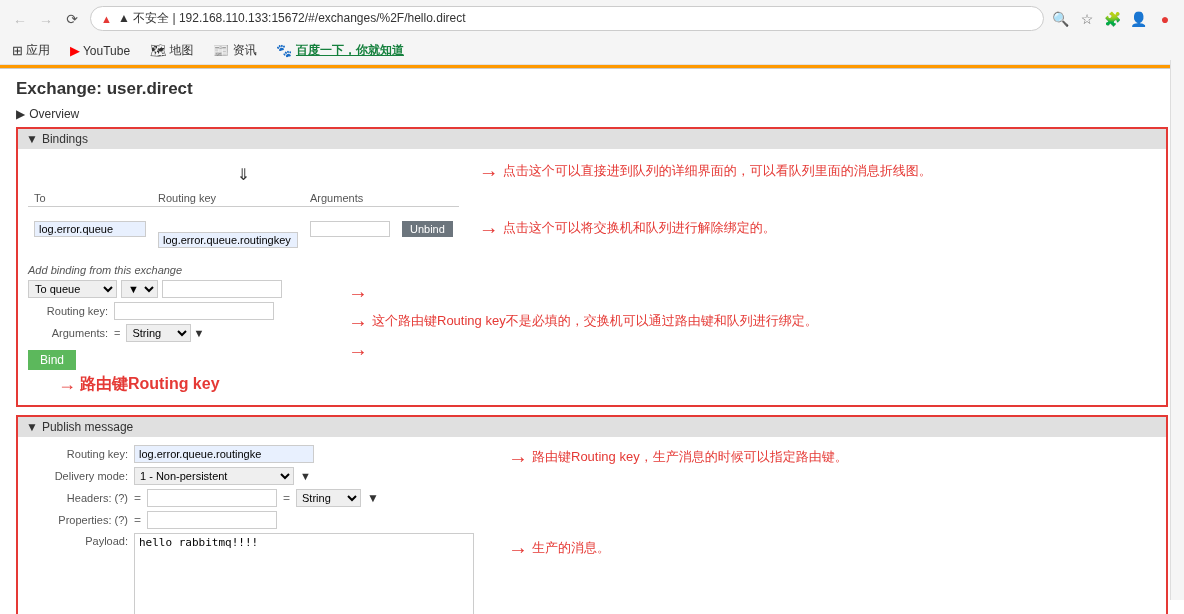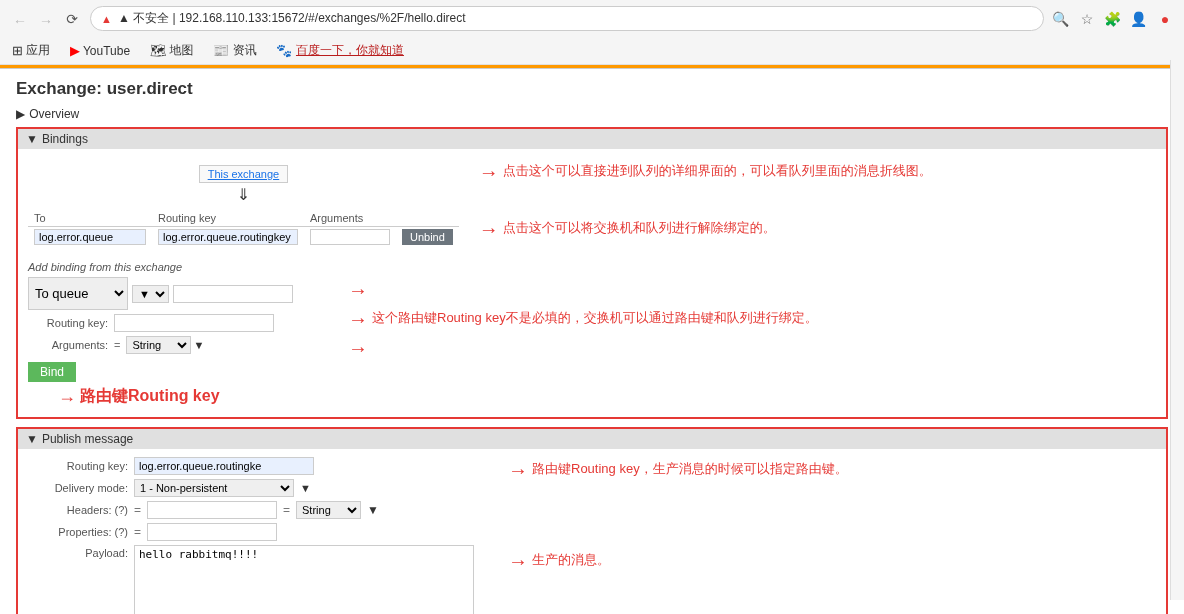--- a/index.html
+++ b/index.html
@@ -14,21 +14,21 @@
     .address-bar { flex: 1; display: flex; align-items: center; background: white; border: 1px solid #ccc; border-radius: 20px; padding: 3px 10px; gap: 6px; }
     .address-bar .lock-icon { color: #e53935; font-size: 11px; }
     .address-text { font-size: 12px; color: #333; flex: 1; }
     .toolbar-actions { display: flex; gap: 4px; align-items: center; }
     .toolbar-icon { width: 22px; height: 22px; border: none; background: transparent; cursor: pointer; font-size: 14px; color: #666; display: flex; align-items: center; justify-content: center; }
 
     
     .bookmarks-bar { display: flex; align-items: center; padding: 3px 8px; gap: 12px; background: #f5f5f5; border-bottom: 1px solid #e0e0e0; font-size: 12px; }
     .bookmark-item { display: flex; align-items: center; gap: 3px; cursor: pointer; padding: 2px 4px; border-radius: 3px; white-space: nowrap; }
     .bm-icon { font-size: 13px; }
-    .baidu-underline { text-decoration: underline; color: #b91c1c; }
+    .baidu-underline { text-decoration: underline; color: #15803d; font-weight: bold; }
 
     
     .accent-line { height: 3px; background: #f90; width: 100%; }
 
     
     .page-content { background: white; padding: 10px 16px; min-height: 540px; overflow: auto; }
 
     
     .exchange-title { font-size: 17px; margin-bottom: 8px; color: #333; }
     .exchange-title span { font-weight: bold; }
@@ -79,21 +79,21 @@
     .pub-input { border: 1px solid #ccc; padding: 2px 4px; font-size: 11px; width: 180px; background: #e8f0fe; }
     .pub-input-plain { border: 1px solid #ccc; padding: 2px 4px; font-size: 11px; width: 130px; }
     .pub-select { border: 1px solid #ccc; padding: 1px; font-size: 11px; }
     .payload-area { width: 340px; height: 90px; border: 1px solid #ccc; font-size: 11px; padding: 2px 4px; resize: vertical; }
     .red-annotation { color: #e53935; font-size: 13px; }
 
     
     .scrollbar-area { position: fixed; right: 0; top: 60px; width: 14px; height: 540px; background: #f5f5f5; border-left: 1px solid #ddd; }
 
     .to-queue-row { display: flex; align-items: center; gap: 4px; }
-    .to-queue-select { border: 1px solid #ccc; font-size: 13px; padding: 7px 2px; }
+    .to-queue-select { border: 1px solid #ccc; font-size: 11px; padding: 1px 2px; }
   </style>
 </head>
 <body>
 
 <div class="browser-chrome">
   <div class="browser-toolbar">
     <div class="nav-buttons">
       <button class="nav-btn disabled">←</button>
       <button class="nav-btn disabled">→</button>
       <button class="nav-btn">⟳</button>
@@ -153,37 +153,36 @@
     <div class="bindings-section" style="position:relative; margin-bottom:8px;">
       <div class="bindings-header">
         <span>▼</span>
         <span>Bindings</span>
       </div>
       <div class="section-body" style="position:relative;">
 
         <div style="display:flex; align-items:flex-start;">
           <div style="min-width:300px;">
             <div class="exchange-diagram">
-              <div><span class="exchange-box">This exchange</span></div>
               <div class="arrow-down">⇓</div>
             </div>
 
             <table class="bindings-table">
               <thead>
                 <tr>
                   <th>To</th>
                   <th>Routing key</th>
                   <th>Arguments</th>
                   <th></th>
                 </tr>
               </thead>
               <tbody>
                 <tr>
                   <td><input class="binding-to-input" value="log.error.queue" readonly="" style="background: rgb(232, 240, 254);"></td>
-                  <td><input class="binding-rk-input" value="log.error.queue.routingkey" readonly="" style="background: rgb(232, 240, 254);"></td>
+                  <td><input class="binding-rk-input" value="log.error.queue.routingkey" readonly="" style="background: rgb(232, 240, 254); margin-top: 23px;"></td>
                   <td><input class="binding-args-input" value="" style=""></td>
                   <td><button class="unbind-btn">Unbind</button></td>
                 </tr>
               </tbody>
             </table>
           </div>
 
           <div style="padding-left:20px; padding-top:0;">
             <div style="display:flex; align-items:center; gap:4px; margin-bottom:4px;">
               <span style="color:#e53935; font-size:20px;">→</span>

